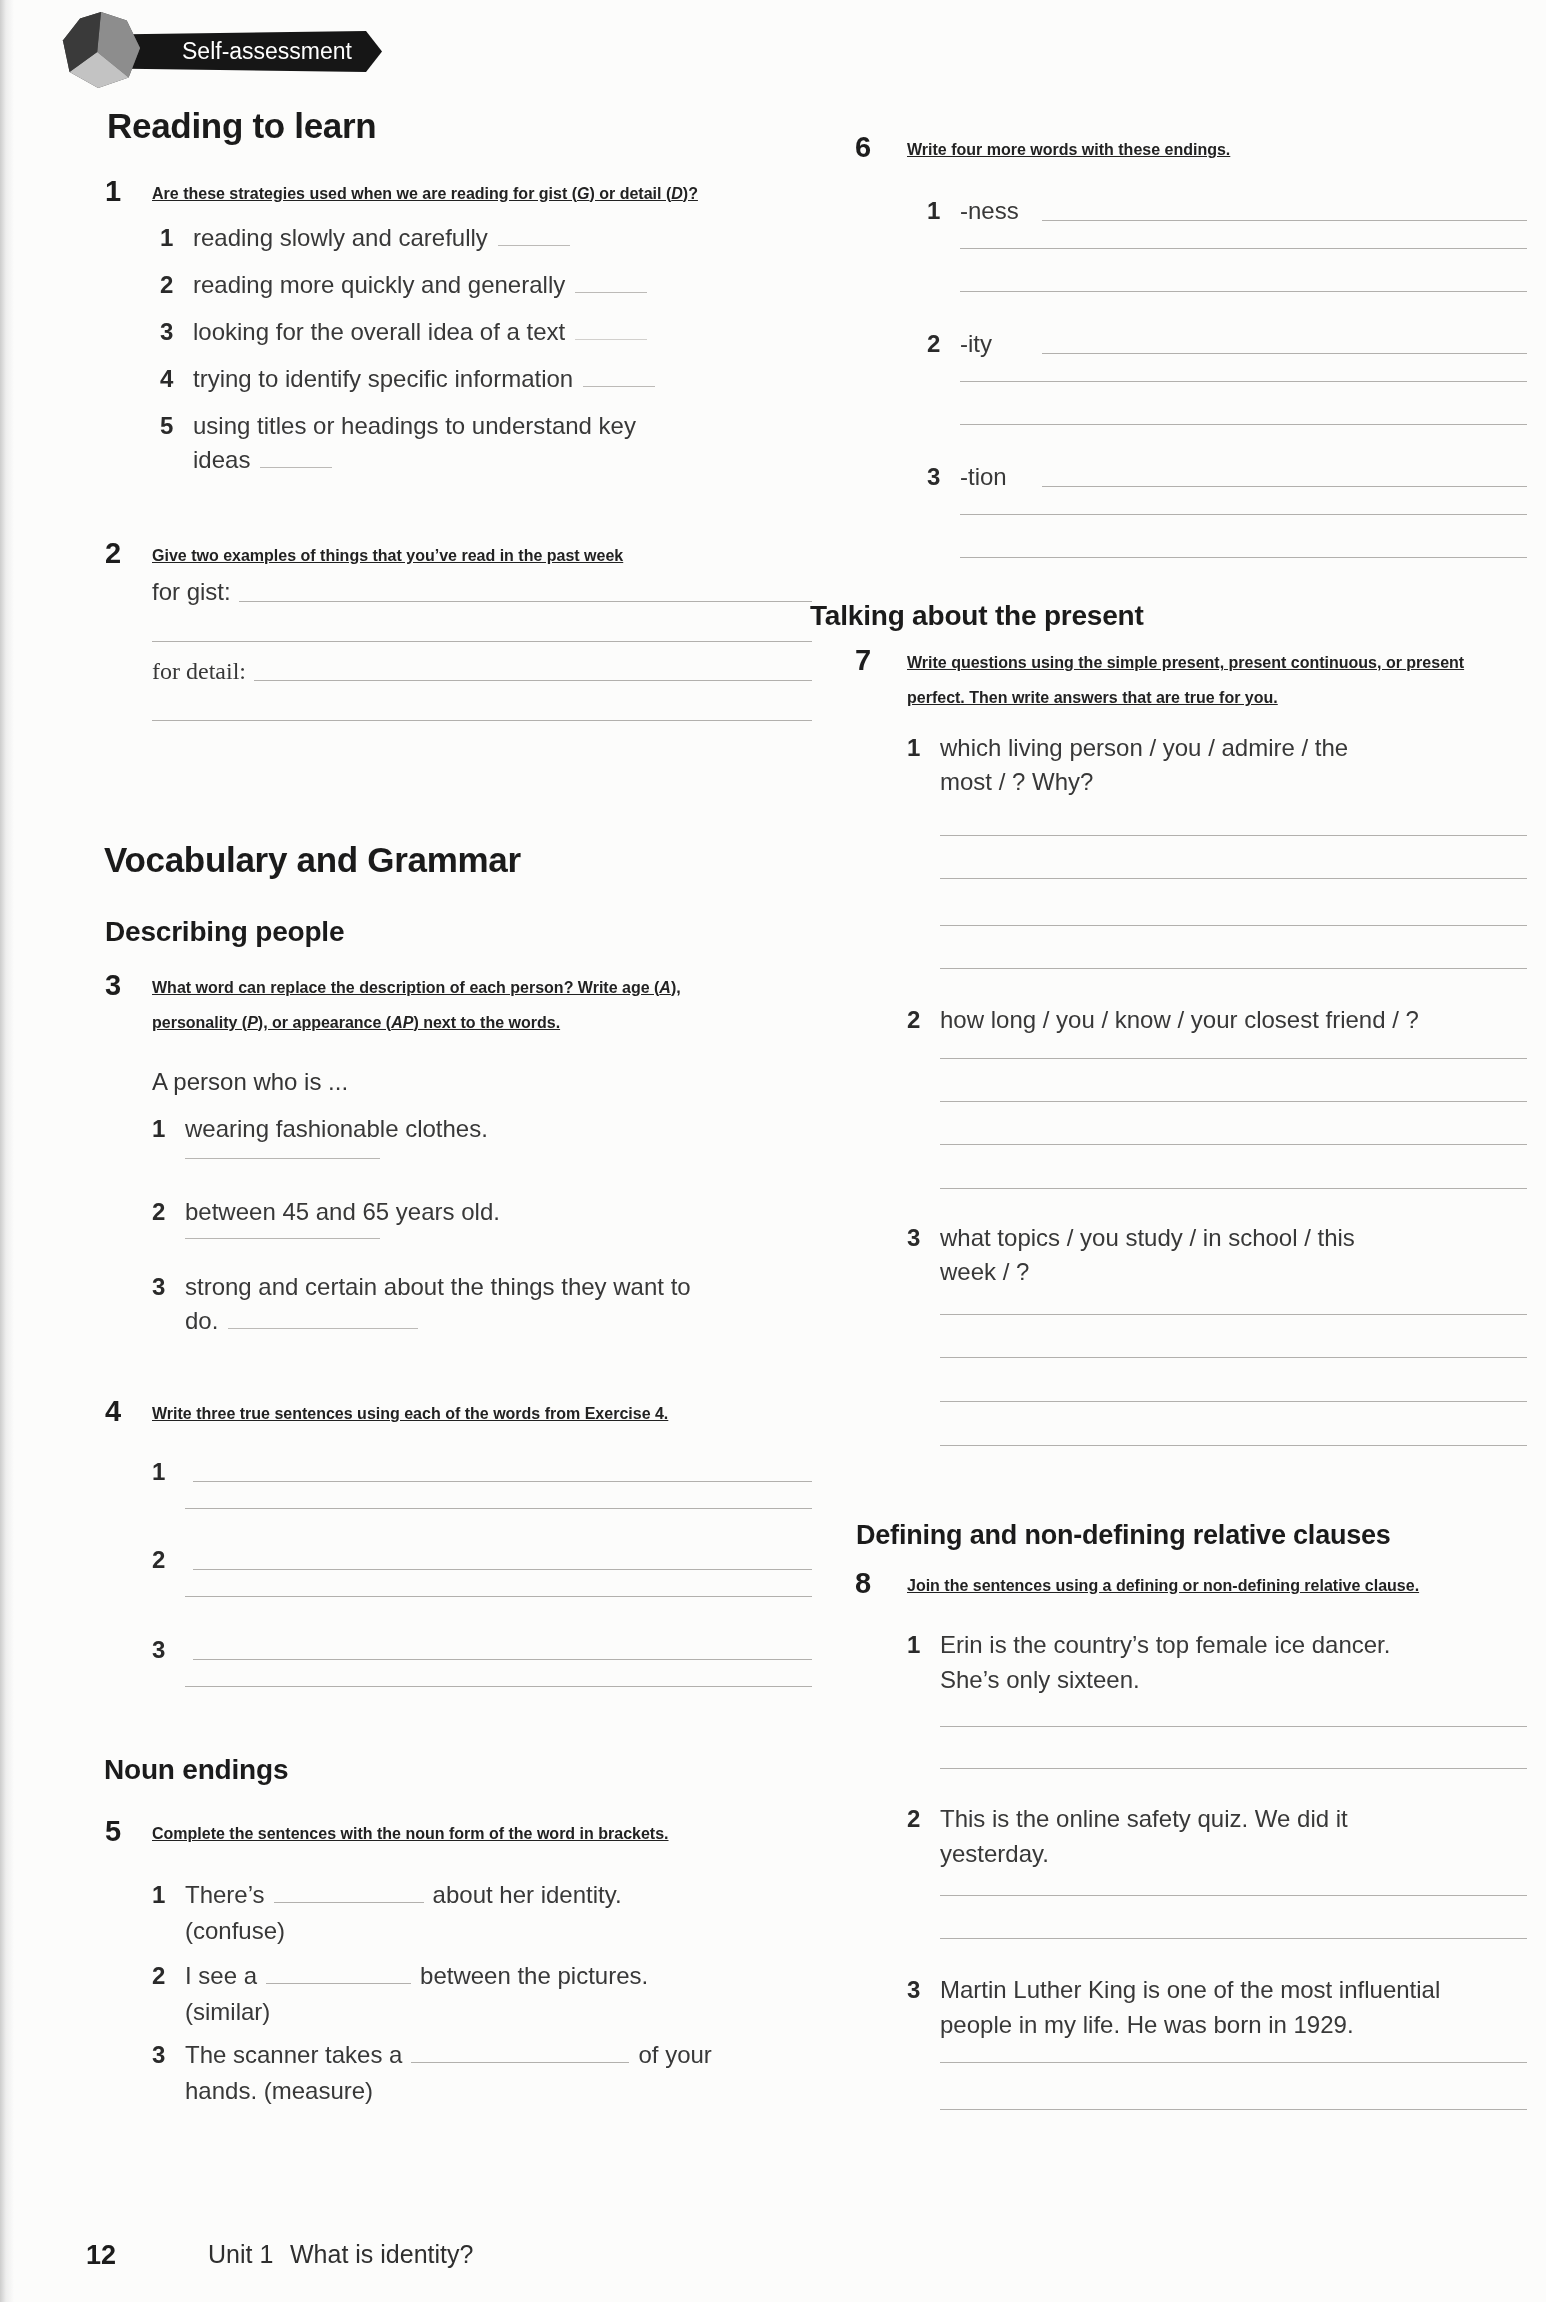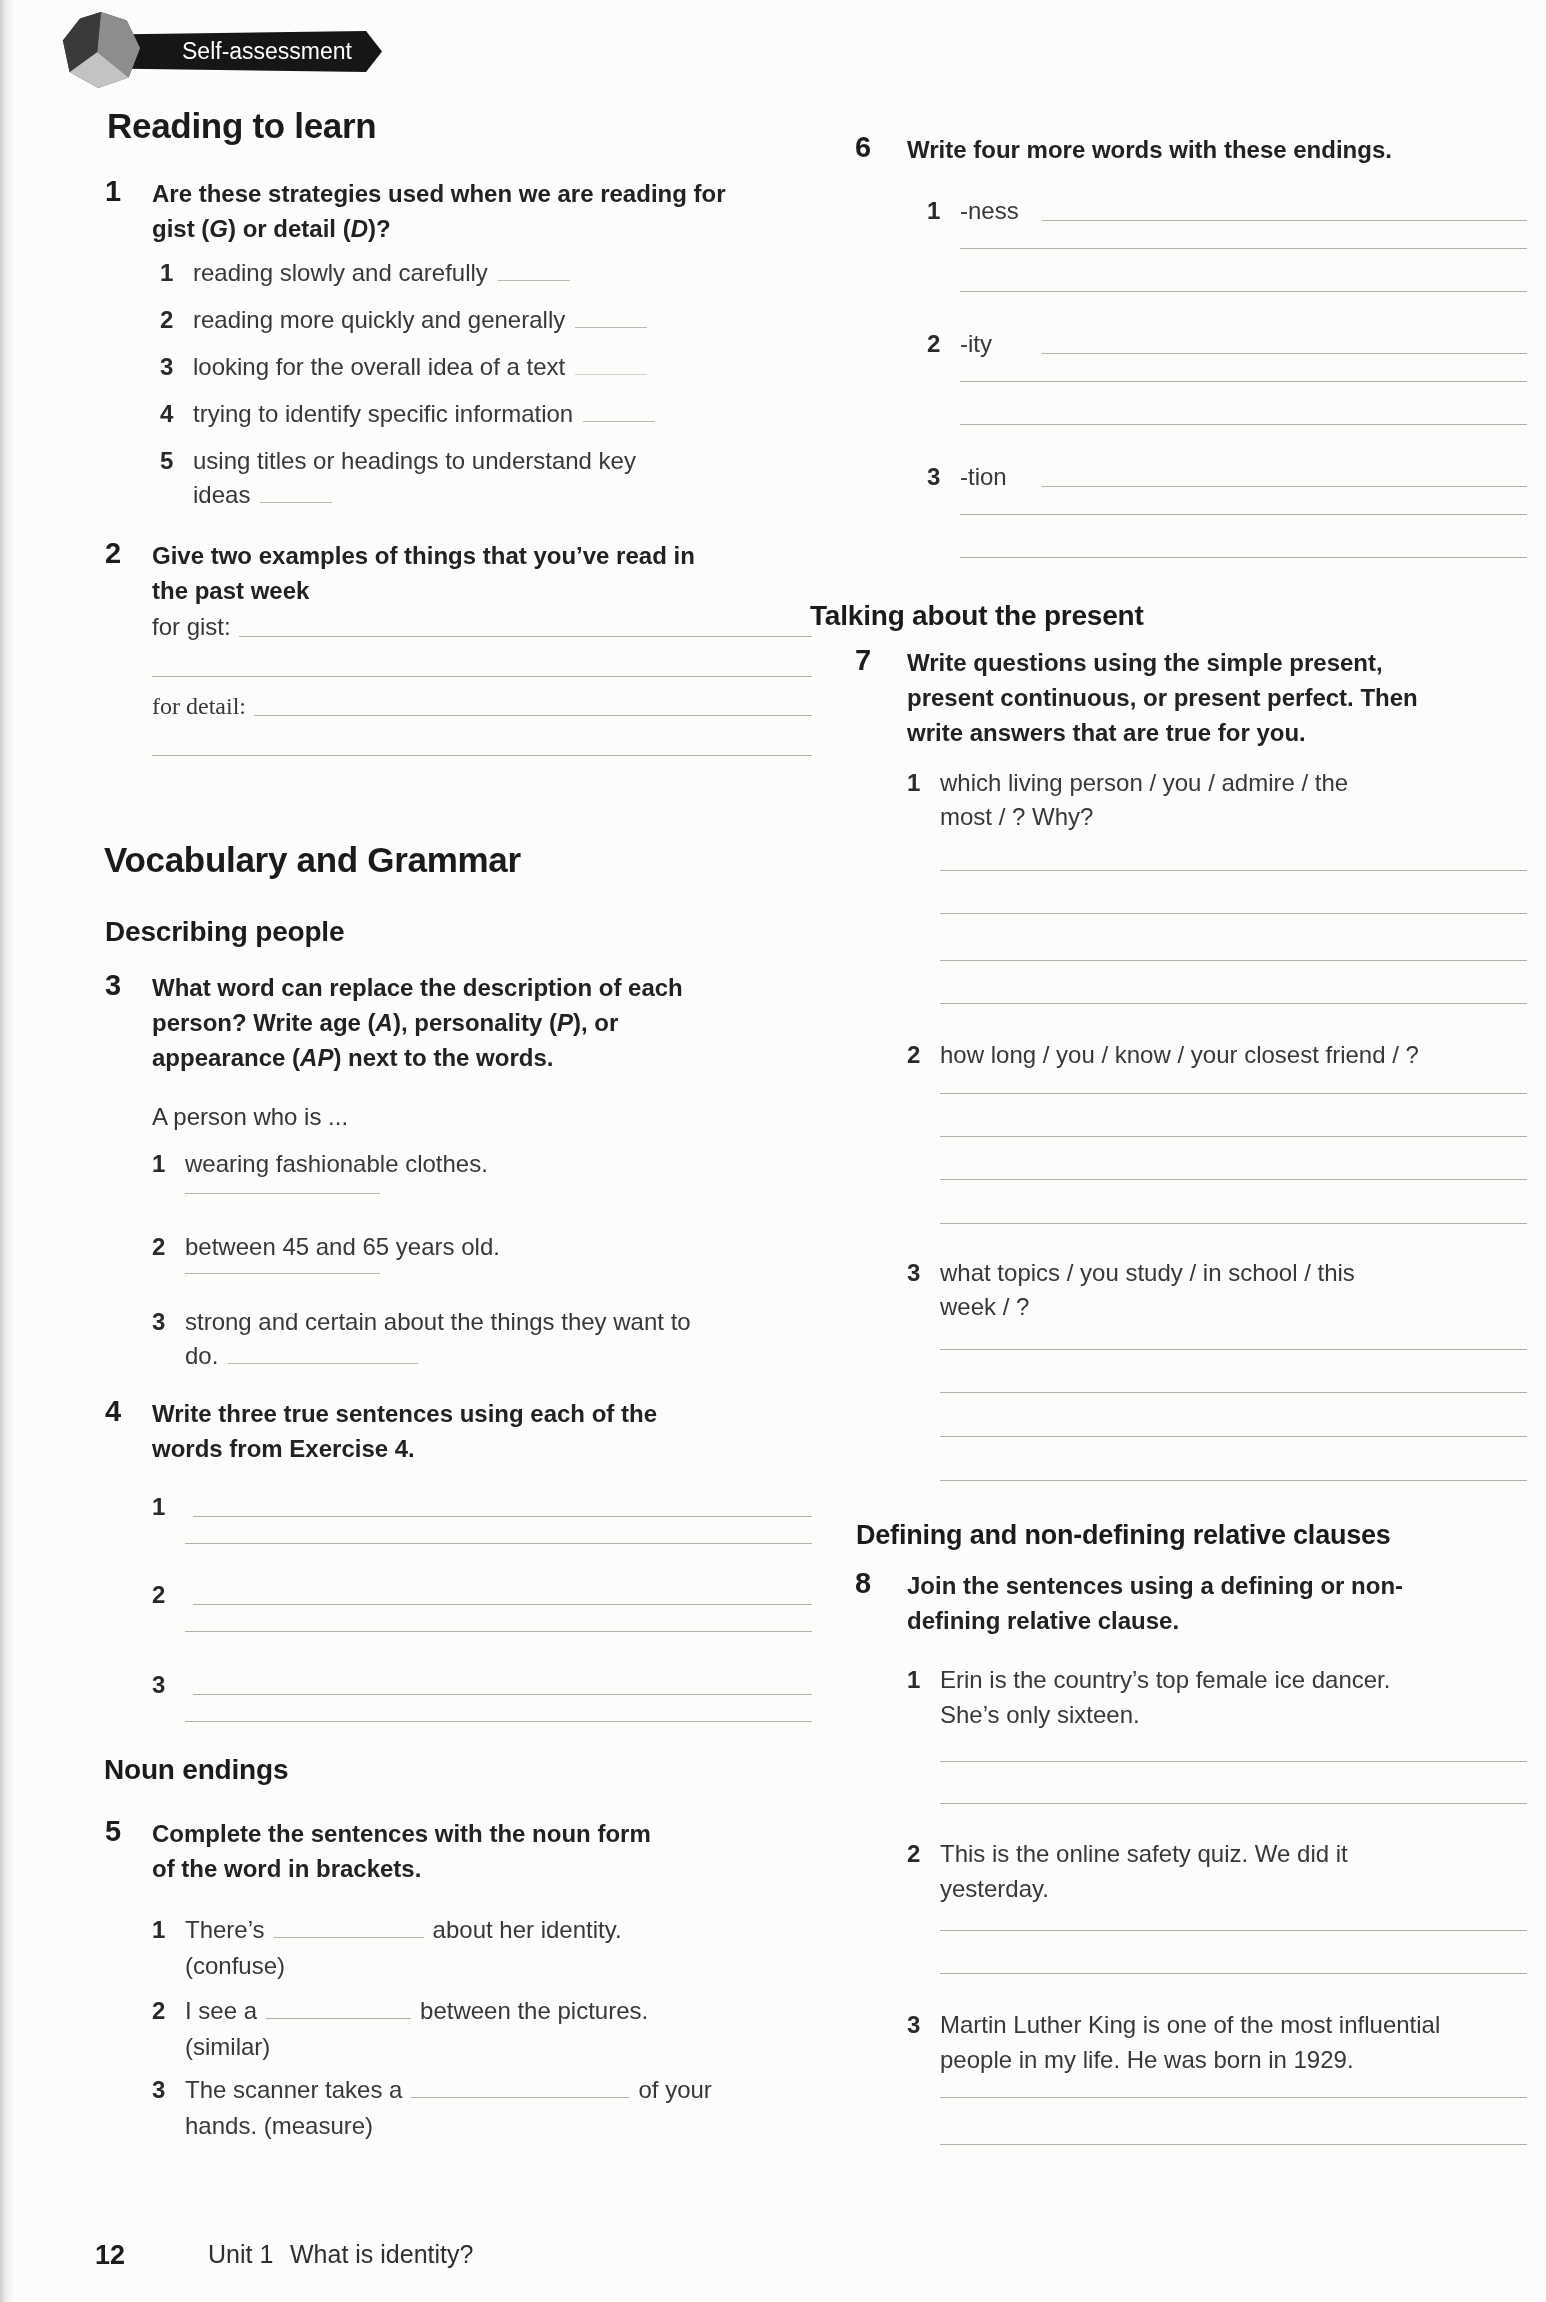--- a/index.html
+++ b/index.html
@@ -16,38 +16,38 @@
 
   
   .h1{position:absolute;font-size:35px;font-weight:700;color:#1b1b1b;letter-spacing:-.3px;white-space:nowrap;}
   .h2{position:absolute;font-size:28px;font-weight:700;color:#1b1b1b;letter-spacing:-.2px;white-space:nowrap;}
 
   
   .ex{position:absolute;display:grid;}
   .ex.l{grid-template-columns:47px 1fr;width:707px;}
   .ex.r{grid-template-columns:52px 1fr;width:672px;}
   .exnum{font-weight:700;font-size:29px;line-height:1.05;color:#1d1d1d;}
-  .extitle{font-weight:700;font-size:24px;line-height:35px;color:#222;}
+  .extitle{font-weight:700;font-size:16px;line-height:35px;color:#222;text-decoration:underline;}
   .it{font-style:italic;}
   .body24{font-size:24px;line-height:34px;color:#343434;}
 
   .item{display:flex;font-size:24px;line-height:34px;color:#383838;}
   .inum{width:33px;flex:none;font-weight:700;color:#2a2a2a;}
   .itext{min-width:0;}
 
   
   .fline{flex:1;height:26px;border-bottom:1.6px solid #b2b0ad;margin-left:8px;min-width:40px;}
   .tline{display:inline-block;width:72px;height:10px;border-bottom:1.6px solid #bcbab7;margin-left:10px;}
   .blank{display:inline-block;width:150px;height:12px;border-bottom:1.6px solid #b2b0ad;margin:0 9px;}
   .ans{height:0;border-bottom:1.6px solid #b2b0ad;margin-left:33px;}
   .sub{width:195px;height:0;border-bottom:1.6px solid #b8b6b3;margin-left:33px;}
   .hint{font-size:24px;line-height:36px;color:#383838;}
 
   .footer{position:absolute;left:0;top:2240px;width:100%;font-size:25px;color:#2f2f2f;}
-  .footer .pn{position:absolute;left:95px;font-weight:700;font-size:27px;color:#1c1c1c;}
+  .footer .pn{position:absolute;left:86px;font-weight:700;font-size:27px;color:#1c1c1c;}
   .footer .ul{position:absolute;left:208px;}
   .footer .ut{position:absolute;left:290px;}
 </style>
 </head>
 <body>
 
 <div class="page">
   <div class="scan-edge"></div>
 
   <div class="banner">

